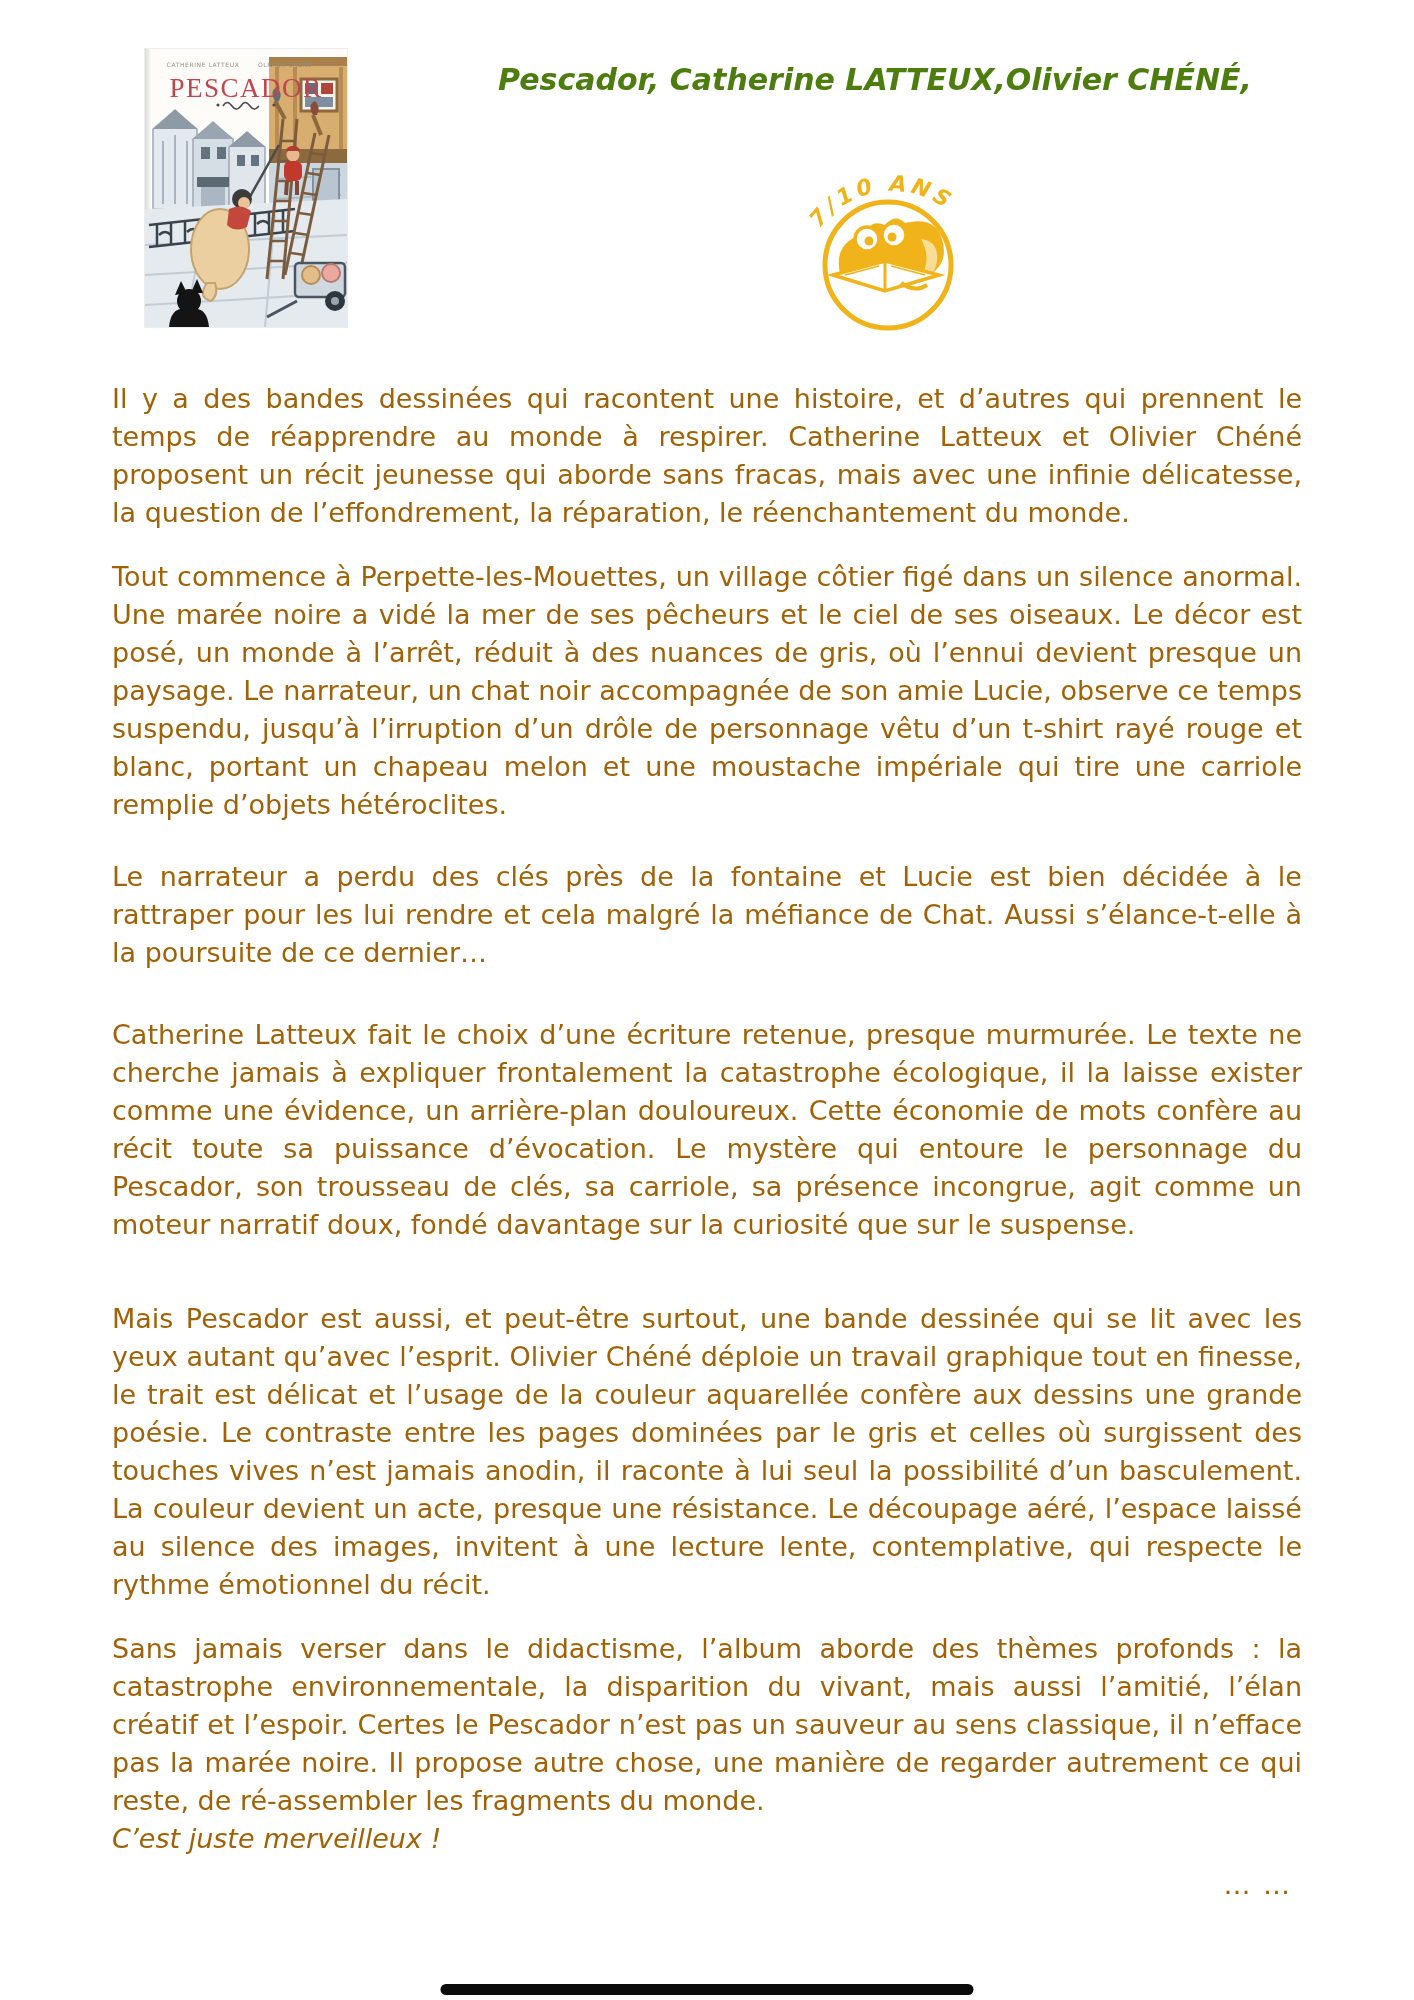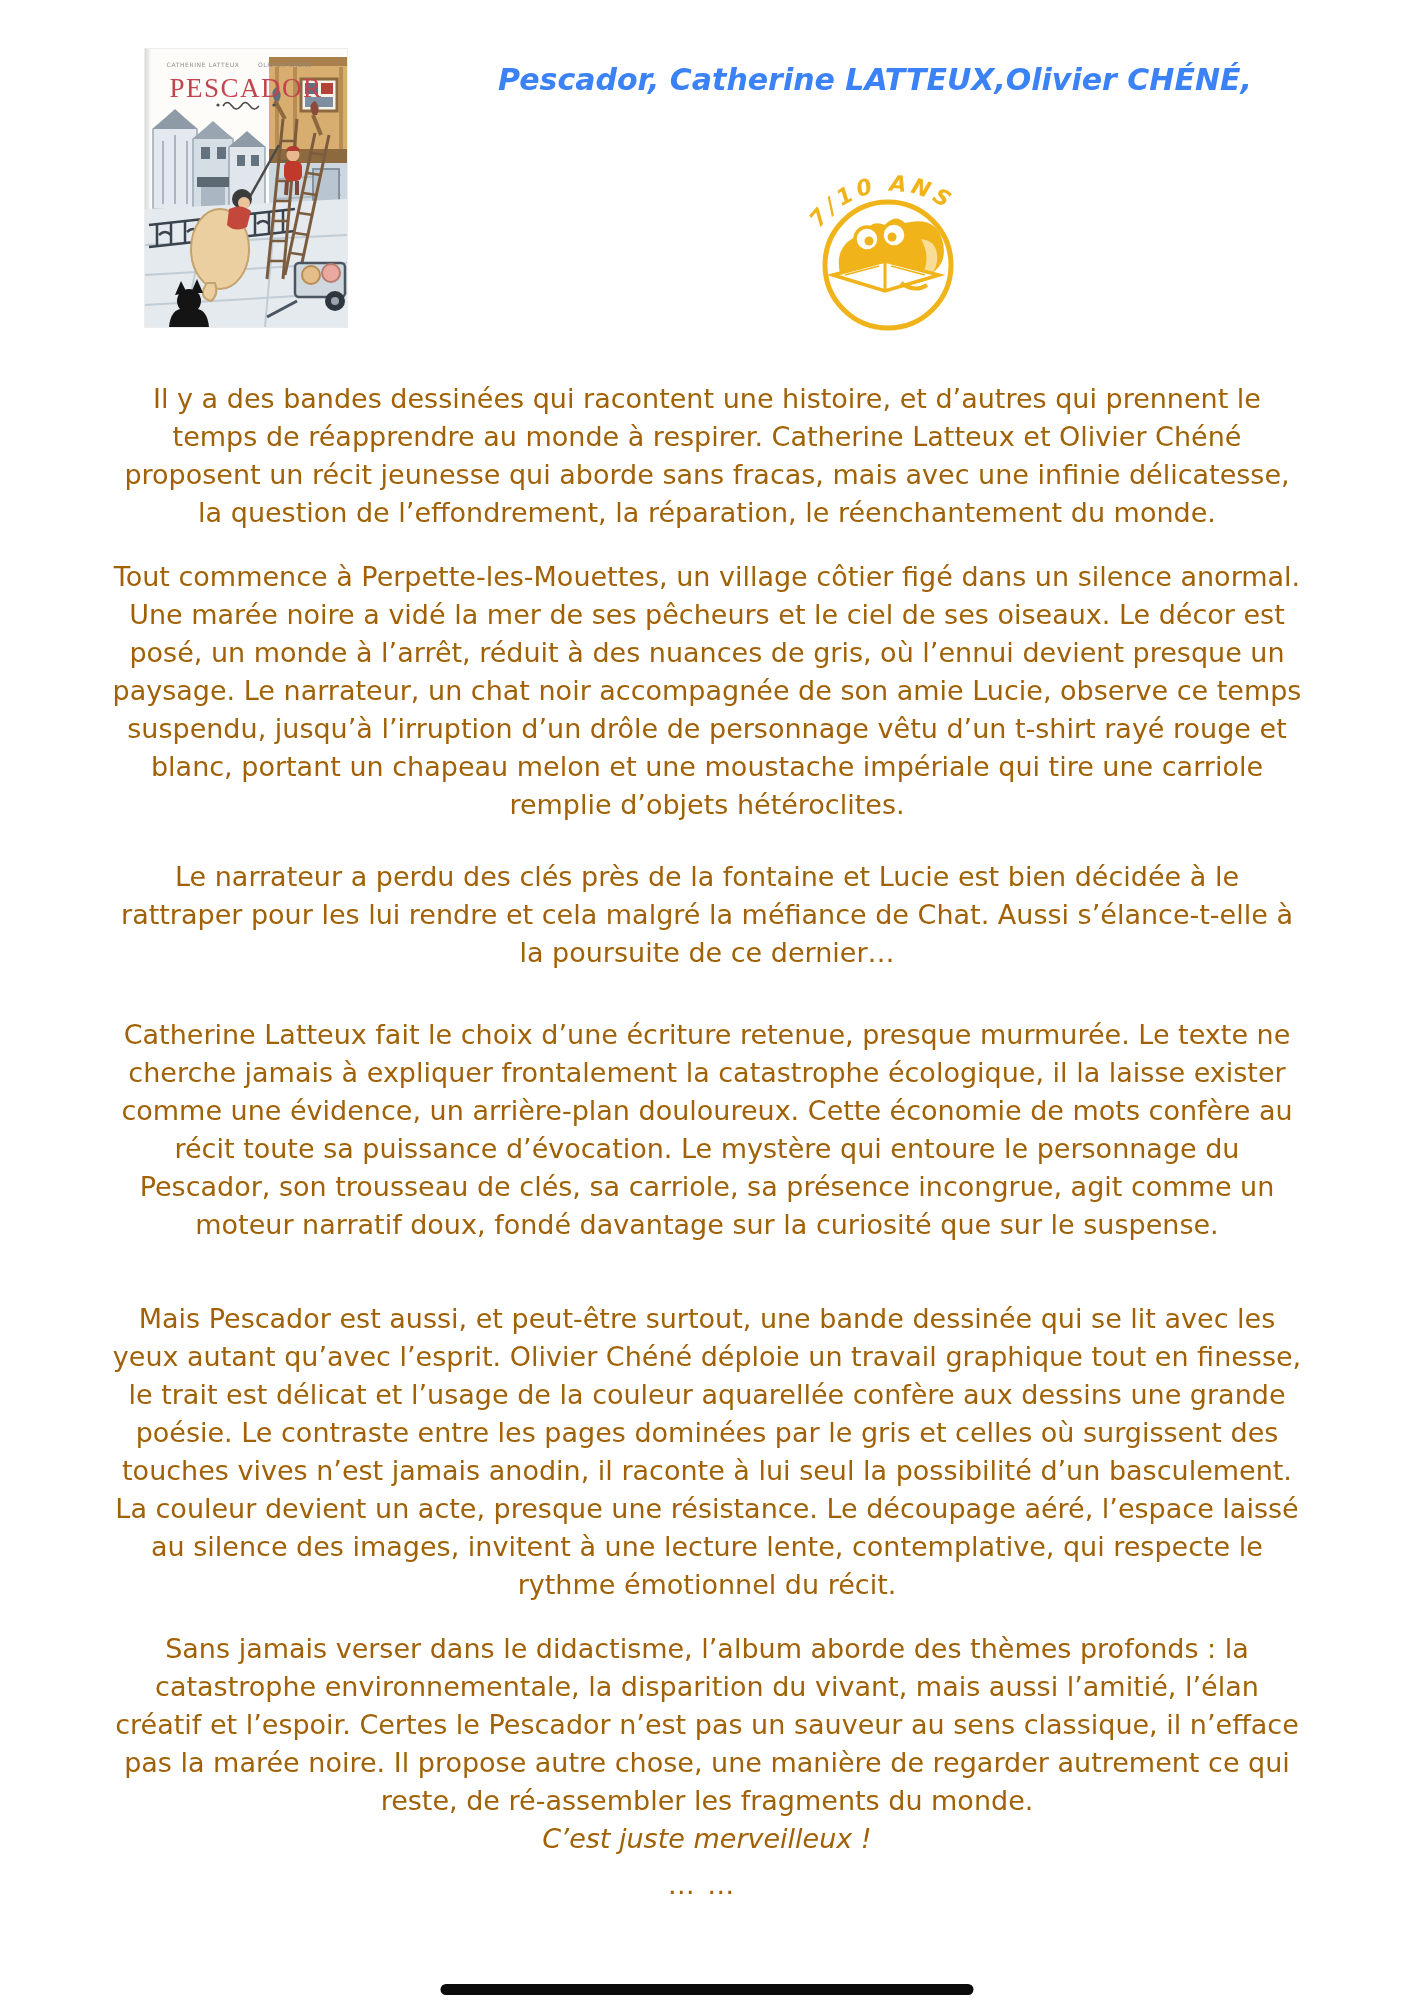--- a/index.html
+++ b/index.html
@@ -10,40 +10,40 @@
     font-family:"DejaVu Sans",sans-serif;
     color:#161616;
     overflow:hidden;
   }
   
   .header{
     position:absolute;left:380px;top:56px;width:990px;
     text-align:center;
     font-weight:bold;
     font-size:30px;line-height:47px;
-    color:#3b82f6;
+    color:#4d7c0f;
     font-style:oblique 6deg;
   }
   
   .cover{
     position:absolute;left:145px;top:49px;width:202px;height:278px;
     box-shadow:0 0 0 1px #ececec;
     background:#a16207;
   }
   
   .logo{position:absolute;left:793px;top:155px;width:190px;height:190px;}
   
   .article{
     position:absolute;left:112px;top:352px;width:1190px;
     font-size:27px;line-height:38px;
     text-align:justify;
     color:#a16207;
     margin-top:28px;
   }
-  .article p{margin:0;text-align:center;}
+  .article p{margin:0;}
   .m26{margin-bottom:26px !important;}
   .m34{margin-bottom:34px !important;}
   .m44{margin-bottom:44px !important;}
   .m56{margin-bottom:56px !important;}
   .closing{font-style:italic;text-align:left;margin-top:0 !important;}
   .dots{text-align:right;padding-right:10px;margin-top:8px !important;letter-spacing:2px;}
   
   .home-indicator{
     position:absolute;left:50%;transform:translateX(-50%);
     bottom:5px;width:533px;height:11px;border-radius:6px;

